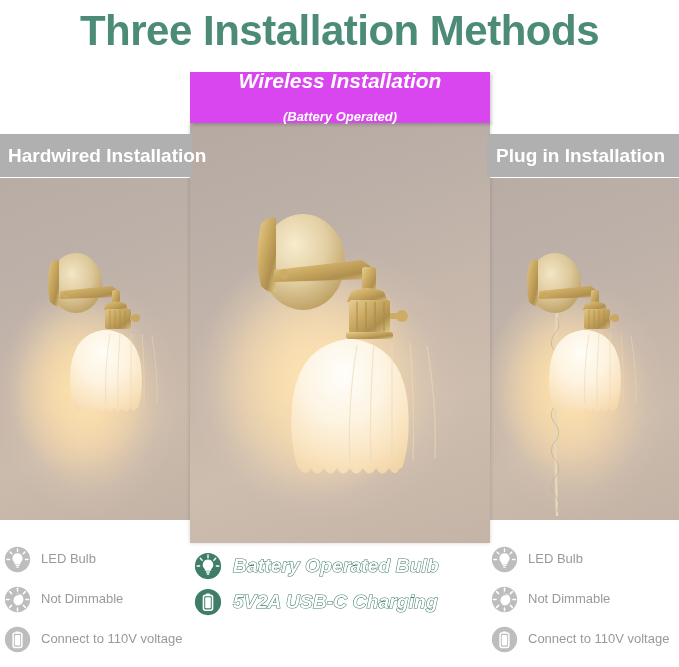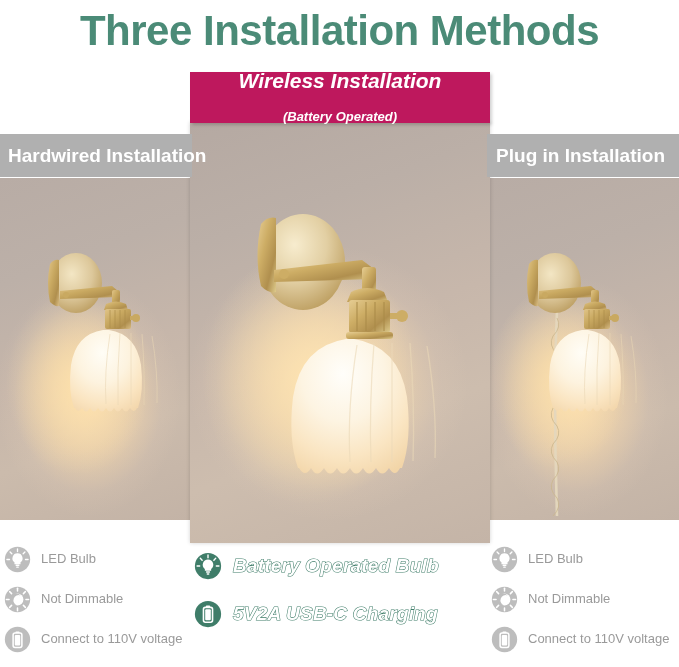--- a/index.html
+++ b/index.html
@@ -13,21 +13,21 @@
   .title{
     position:absolute;left:0;top:0;width:679px;height:62px;
     display:flex;align-items:center;justify-content:center;
     font-size:42px;font-weight:bold;letter-spacing:-0.5px;
     color:#4b8b77;white-space:nowrap;
   }
 
   
   .wireless-banner{
     position:absolute;left:190px;top:72px;width:300px;height:51px;
-    background:#be185d;color:#ffffff;
+    background:#d946ef;color:#ffffff;
     display:flex;flex-direction:column;align-items:center;justify-content:center;
     box-shadow:2px 2px 3px rgba(0,0,0,0.18);
     z-index:6;
   }
   .wireless-banner .l1{font-size:21px;font-style:italic;font-weight:bold;line-height:1.05;}
   .wireless-banner .l2{font-size:13px;font-style:italic;font-weight:bold;line-height:1.2;margin-top:17px;}
 
   
   .photo{position:absolute;overflow:hidden;}
   .photo.left{left:0;top:178px;width:192px;height:342px;}
@@ -56,21 +56,21 @@
     display:flex;align-items:center;font-size:19px;font-weight:bold;
     white-space:nowrap;z-index:5;
   }
   .label-bar.left{left:0;top:134px;width:192px;justify-content:flex-start;padding-left:8px;box-sizing:border-box;}
   .label-bar.right{left:487px;top:134px;width:192px;justify-content:flex-end;padding-right:14px;box-sizing:border-box;}
 
   
   .features{position:absolute;display:flex;flex-direction:column;}
   .features.left{left:4px;top:546px;width:188px;gap:13px;}
   .features.right{left:491px;top:546px;width:188px;gap:13px;}
-  .features.center{left:194px;top:552px;width:296px;gap:20px;}
+  .features.center{left:194px;top:552px;width:296px;gap:8px;}
 
   .feat{display:flex;align-items:center;}
   .feat .ico{flex:0 0 auto;margin-right:10px;display:block;}
   .feat .txt{font-size:13px;color:#9a9a9a;line-height:1.1;}
   .feat.first .txt{font-style:normal;}
 
   .features.center .feat .ico{margin-right:11px;}
   .features.center .feat .txt{
     font-size:19px;font-style:italic;font-weight:bold;color:#ffffff;
     -webkit-text-stroke:1.1px #3f7d69;

